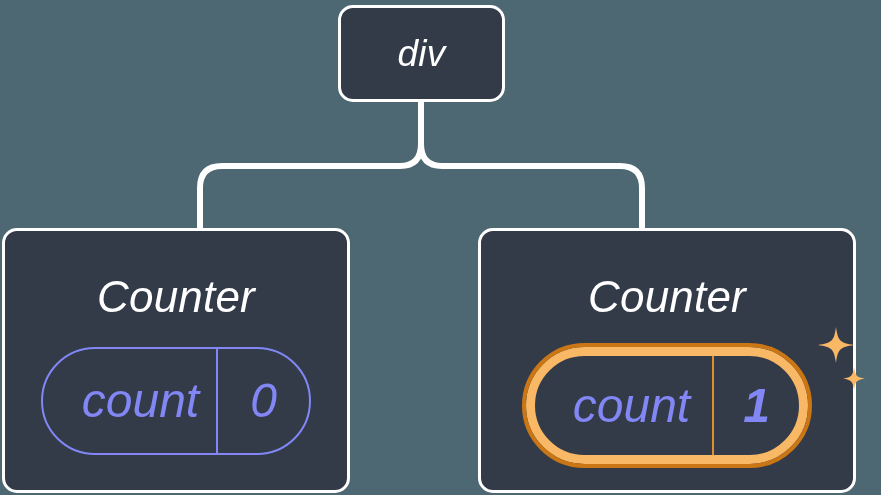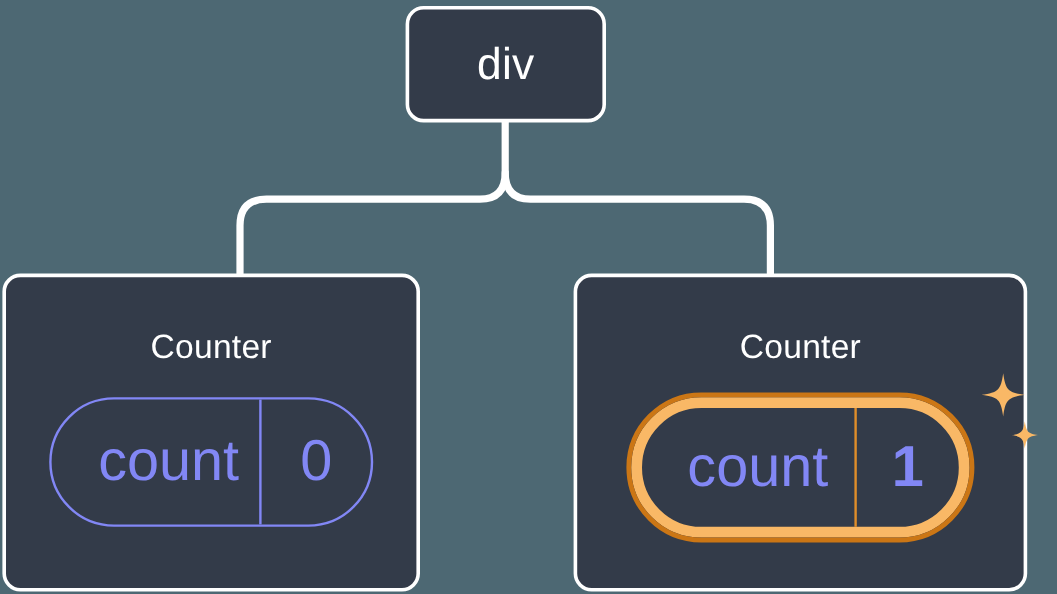--- a/index.html
+++ b/index.html
@@ -32,20 +32,21 @@
   
   .node {
     position: absolute;
     box-sizing: border-box;
     background: #333b49;
     border: 3px solid #ffffff;
     border-radius: 15px;
     display: flex;
     flex-direction: column;
     align-items: center;
+    font-style: italic;
   }
 
   #node-div {
     left: 338px;
     top: 5px;
     width: 167px;
     height: 97px;
     justify-content: center;
   }
   .node-tag {
@@ -65,21 +66,21 @@
   }
   #node-counter-right {
     left: 478px;
     top: 228px;
     width: 378px;
     height: 265px;
   }
 
   .node-title {
     color: #ffffff;
-    font-size: 28px;
+    font-size: 44px;
     line-height: 1;
     margin-top: 44px;
     letter-spacing: 0.2px;
   }
 
   
   .pill-wrap {
     position: relative;
     margin-top: 28px;
   }

